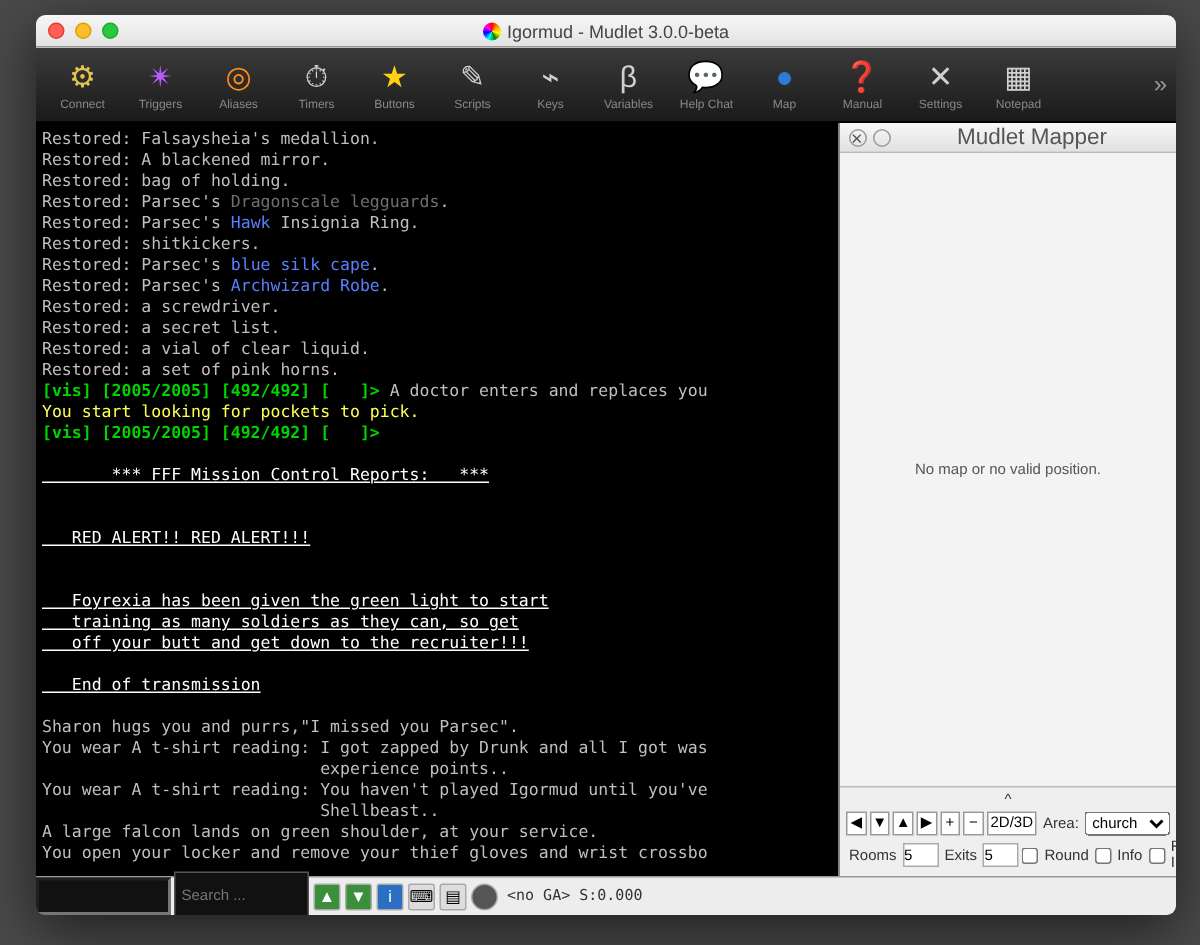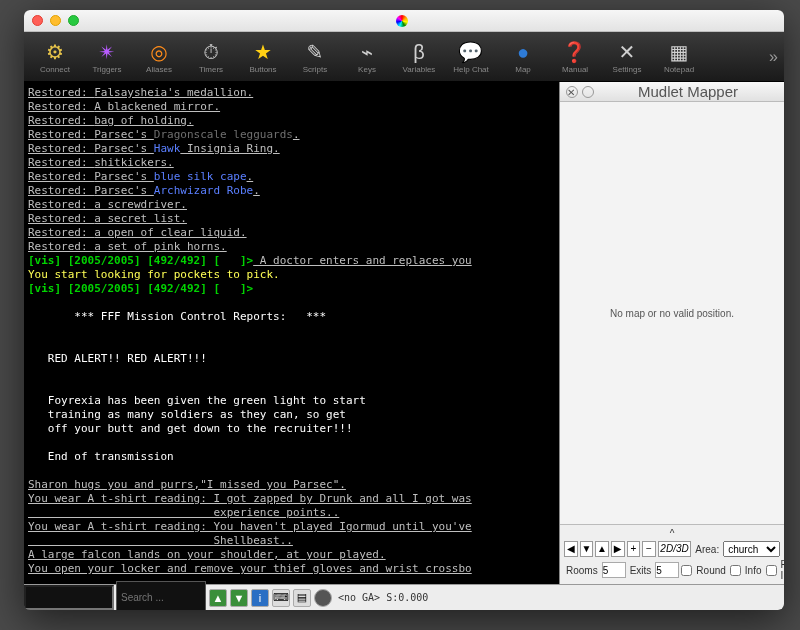--- a/index.html
+++ b/index.html
@@ -55,26 +55,26 @@
   .main { flex:1; position:relative; background:#000; }
   .terminal {
     position:absolute; left:0; top:0; right:0; bottom:26px;
     padding:4px 4px 0 4px;
     font-family: Menlo, Consolas, monospace;
     font-size:11px; line-height:14px;
     color:#ddd;
     white-space:pre;
     overflow:hidden;
   }
-  .t-grey{color:#bfbfbf;text-decoration:underline;}
+  .t-grey{color:#bfbfbf;}
   .t-dark{color:#6f6f6f;}
   .t-blue{color:#5a7fff;text-align:center;}
   .t-green{color:#00d400;font-weight:bold;}
   .t-yellow{color:#ffff55;}
-  .t-white{color:#fff;}
+  .t-white{color:#fff;text-decoration:underline;}
   
   .cmdbar{
     position:absolute; left:0; right:0; bottom:0; height:26px;
     background:#ededed; border-top:1px solid #999;
     display:flex; align-items:center;
   }
   .cmd-input{
     width:90px;height:100%;background:#111;color:#ddd;
     font:11px monospace;padding:0 4px;
   }
@@ -118,21 +118,21 @@
 
 <div class="window">
 
   <div class="titlebar">
     <div class="traffic">
       <div class="dot red"></div>
       <div class="dot yel"></div>
       <div class="dot grn"></div>
     </div>
     <div class="title">
-      <span class="ico"></span>
+      <span class="ico"></span><span>Igormud - Mudlet 3.0.0-beta</span>
     </div>
   </div>
 
   <div class="toolbar" id="toolbar">
     <div class="tbtn">
         <div class="glyph" style="color: rgb(230, 195, 74);">⚙</div>
         <div>Connect</div>
       </div>
       <div class="tbtn">
         <div class="glyph" style="color: rgb(184, 92, 255);">✴</div>
@@ -190,21 +190,21 @@
     <div class="terminal" id="term"><span class="t-grey">Restored: </span><span class="t-grey">Falsaysheia's medallion.</span>
 <span class="t-grey">Restored: </span><span class="t-grey">A blackened mirror.</span>
 <span class="t-grey">Restored: </span><span class="t-grey">bag of holding.</span>
 <span class="t-grey">Restored: </span><span class="t-grey">Parsec's </span><span class="t-dark">Dragonscale legguards</span><span class="t-grey">.</span>
 <span class="t-grey">Restored: </span><span class="t-grey">Parsec's </span><span class="t-blue">Hawk</span><span class="t-grey"> Insignia Ring.</span>
 <span class="t-grey">Restored: </span><span class="t-grey">shitkickers.</span>
 <span class="t-grey">Restored: </span><span class="t-grey">Parsec's </span><span class="t-blue">blue silk cape</span><span class="t-grey">.</span>
 <span class="t-grey">Restored: </span><span class="t-grey">Parsec's </span><span class="t-blue">Archwizard Robe</span><span class="t-grey">.</span>
 <span class="t-grey">Restored: </span><span class="t-grey">a screwdriver.</span>
 <span class="t-grey">Restored: </span><span class="t-grey">a secret list.</span>
-<span class="t-grey">Restored: </span><span class="t-grey">a open of clear liquid.</span>
+<span class="t-grey">Restored: </span><span class="t-grey">a vial of clear liquid.</span>
 <span class="t-grey">Restored: </span><span class="t-grey">a set of pink horns.</span>
 <span class="t-green">[vis] [2005/2005] [492/492] [   ]&gt;</span><span class="t-grey"> A doctor enters and replaces you</span>
 <span class="t-yellow">You start looking for pockets to pick.</span>
 <span class="t-green">[vis] [2005/2005] [492/492] [   ]&gt;</span>
 
 <span class="t-white">       *** FFF Mission Control Reports:   ***</span>
 
 
 <span class="t-white">   RED ALERT!! RED ALERT!!!</span>
 
@@ -213,21 +213,21 @@
 <span class="t-white">   training as many soldiers as they can, so get</span>
 <span class="t-white">   off your butt and get down to the recruiter!!!</span>
 
 <span class="t-white">   End of transmission</span>
 
 <span class="t-grey">Sharon hugs you and purrs,"I missed you Parsec".</span>
 <span class="t-grey">You wear A t-shirt reading: I got zapped by Drunk and all I got was</span>
 <span class="t-grey">                            experience points..</span>
 <span class="t-grey">You wear A t-shirt reading: You haven't played Igormud until you've</span>
 <span class="t-grey">                            Shellbeast..</span>
-<span class="t-grey">A large falcon lands on your shoulder, at your played.</span>
+<span class="t-grey">A large falcon lands on green shoulder, at your service.</span>
 <span class="t-grey">You open your locker and remove your thief gloves and wrist crossbo</span>
 </div>
 
     <div class="mapper">
       <div class="mapper-title">
         <div class="ctl">✕</div>
         <div class="ctl"></div>
         <div class="lbl">Mudlet Mapper</div>
       </div>
       <div class="mapper-body">
@@ -237,21 +237,21 @@
         <div class="mapper-row" style="justify-content:center;">
           <span class="lbl">^</span>
         </div>
         <div class="mapper-row">
           <div class="navbtn">◀</div>
           <div class="navbtn">▼</div>
           <div class="navbtn">▲</div>
           <div class="navbtn">▶</div>
           <div class="navbtn">+</div>
           <div class="navbtn">−</div>
-          <div class="navbtn" style="width:40px;font-style:italic;">2D/3D</div>
+          <div class="navbtn" style="width:40px;">2D/3D</div>
           <span class="lbl">Area:</span>
           <select>
             <option>church</option>
           </select>
         </div>
         <div class="mapper-row">
           <span class="lbl">Rooms</span>
           <input class="spin" value="5" style="">
           <span class="lbl">Exits</span>
           <input class="spin" value="5" style="">

